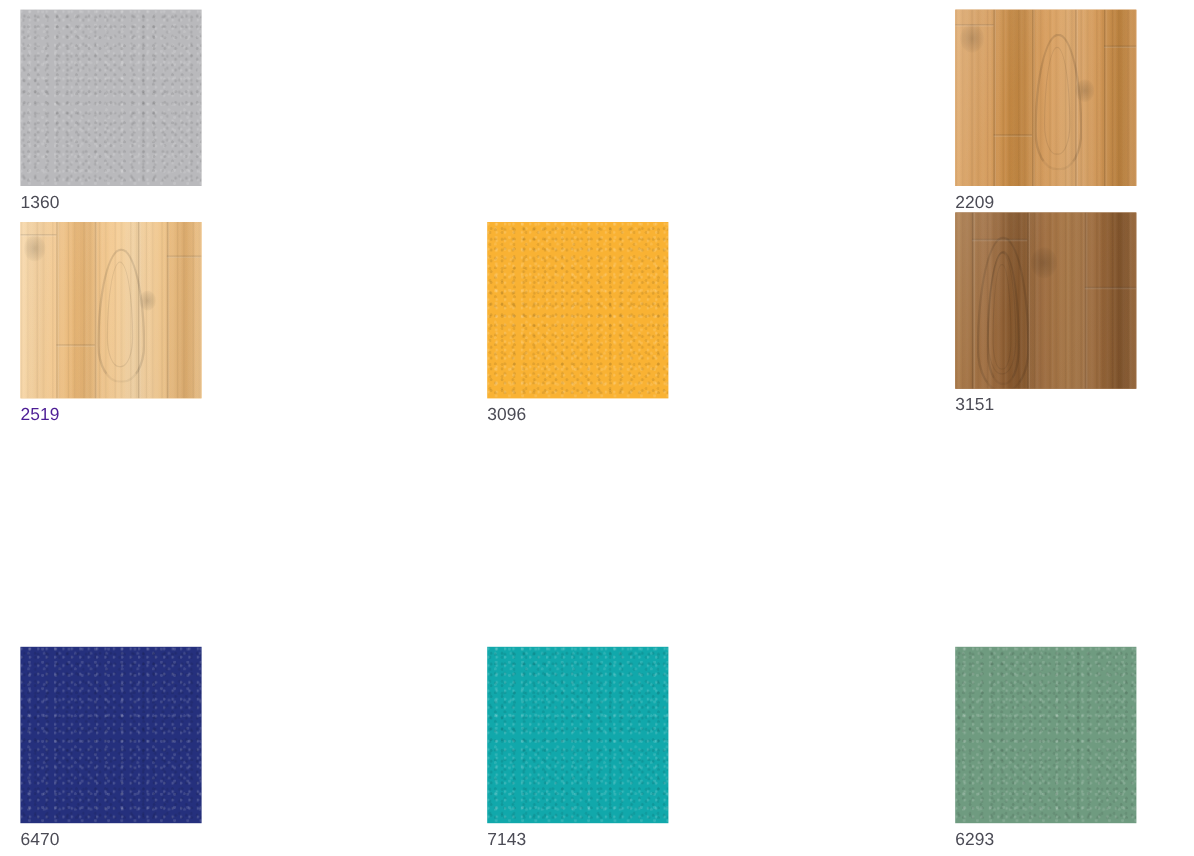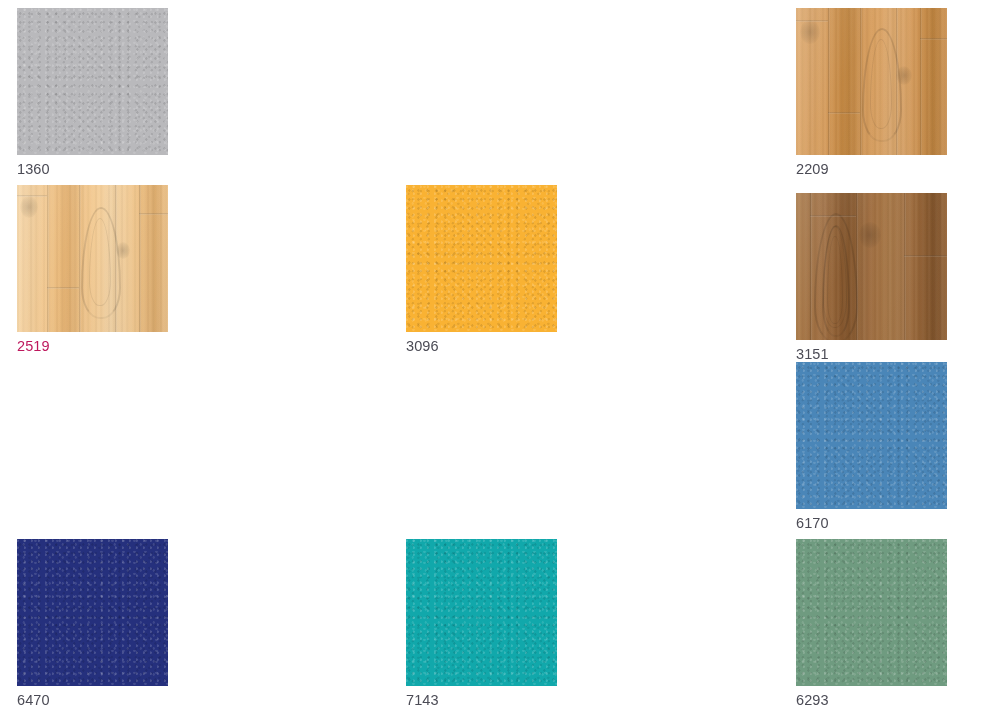--- a/index.html
+++ b/index.html
@@ -178,50 +178,46 @@
           <div class="joint" style="left: 0px; width: 30px; top: 10px;"></div>
           <div class="joint" style="left: 30px; width: 32px; top: 102px;"></div>
           <div class="joint" style="left: 122px; width: 29px; top: 28px;"></div>
           <div class="seam" style="left: 30px;"></div>
           <div class="seam" style="left: 62px;"></div>
           <div class="seam" style="left: 98px;"></div>
           <div class="seam" style="left: 122px;"></div>
           <div class="shade"></div>
         </div>
       </div>
-      <div class="swatch-label" style="color: #be185d;">2519</div>
+      <div class="swatch-label" style="color: #4c1d95;">2519</div>
     </div>
     <div class="swatch-cell" style="left: 406px; top: 185px;">
       <div class="swatch-tile solid" style="width: 151px; height: 147px; background-color: rgb(249, 178, 51);"></div>
       <div class="swatch-label" style="color: rgb(75, 75, 85);">3096</div>
     </div>
-    <div class="swatch-cell" style="left: 796px; top: 193px;">
+    <div class="swatch-cell" style="left: 796px; top: 177px;">
       <div class="swatch-tile" style="width: 151px; height: 147px; background-color: rgb(156, 106, 60);">
         <div class="wood" style="background: linear-gradient(90deg, rgb(173, 125, 76) 0%, rgb(156, 106, 60) 18%, rgb(132, 86, 44) 33%, rgb(156, 106, 60) 48%, rgb(173, 125, 76) 62%, rgb(156, 106, 60) 78%, rgb(132, 86, 44) 92%, rgb(156, 106, 60) 100%);">
           <div class="bands"></div>
           <div class="arch" style="left: 18px; top: 20px; width: 40px; height: 126px;"></div>
           <div class="arch inner" style="left: 26.8px; top: 32.6px; width: 22.4px; height: 100.8px;"></div>
           <div class="arch" style="left: 26px; top: 32px; width: 24px; height: 108px;"></div>
           <div class="arch inner" style="left: 31.28px; top: 42.8px; width: 13.44px; height: 86.4px;"></div>
           <div class="knot" style="left: 63px; top: 29px; width: 22px; height: 26.4px;"></div>
           <div class="grain"></div>
           <div class="joint" style="left: 14px; width: 46px; top: 22px;"></div>
           <div class="joint" style="left: 108px; width: 43px; top: 62px;"></div>
           <div class="seam" style="left: 14px;"></div>
           <div class="seam" style="left: 60px;"></div>
           <div class="seam" style="left: 108px;"></div>
           <div class="shade"></div>
         </div>
       </div>
       <div class="swatch-label" style="color: rgb(75, 75, 85);">3151</div>
     </div>
-    <div class="swatch-cell" style="left: 796px; top: 362px;">
-      <div class="swatch-tile solid" style="width: 151px; height: 147px; background-color: rgb(74, 134, 184);"></div>
-      <div class="swatch-label" style="color: rgb(75, 75, 85);">6170</div>
-    </div>
     <div class="swatch-cell" style="left: 17px; top: 539px;">
       <div class="swatch-tile solid" style="width: 151px; height: 147px; background-color: rgb(37, 48, 125);"></div>
       <div class="swatch-label" style="color: rgb(75, 75, 85);">6470</div>
     </div>
     <div class="swatch-cell" style="left: 406px; top: 539px;">
       <div class="swatch-tile solid" style="width: 151px; height: 147px; background-color: rgb(17, 168, 171);"></div>
       <div class="swatch-label" style="color: rgb(75, 75, 85);">7143</div>
     </div>
     <div class="swatch-cell" style="left: 796px; top: 539px;">
       <div class="swatch-tile solid" style="width: 151px; height: 147px; background-color: rgb(111, 155, 128);"></div>

